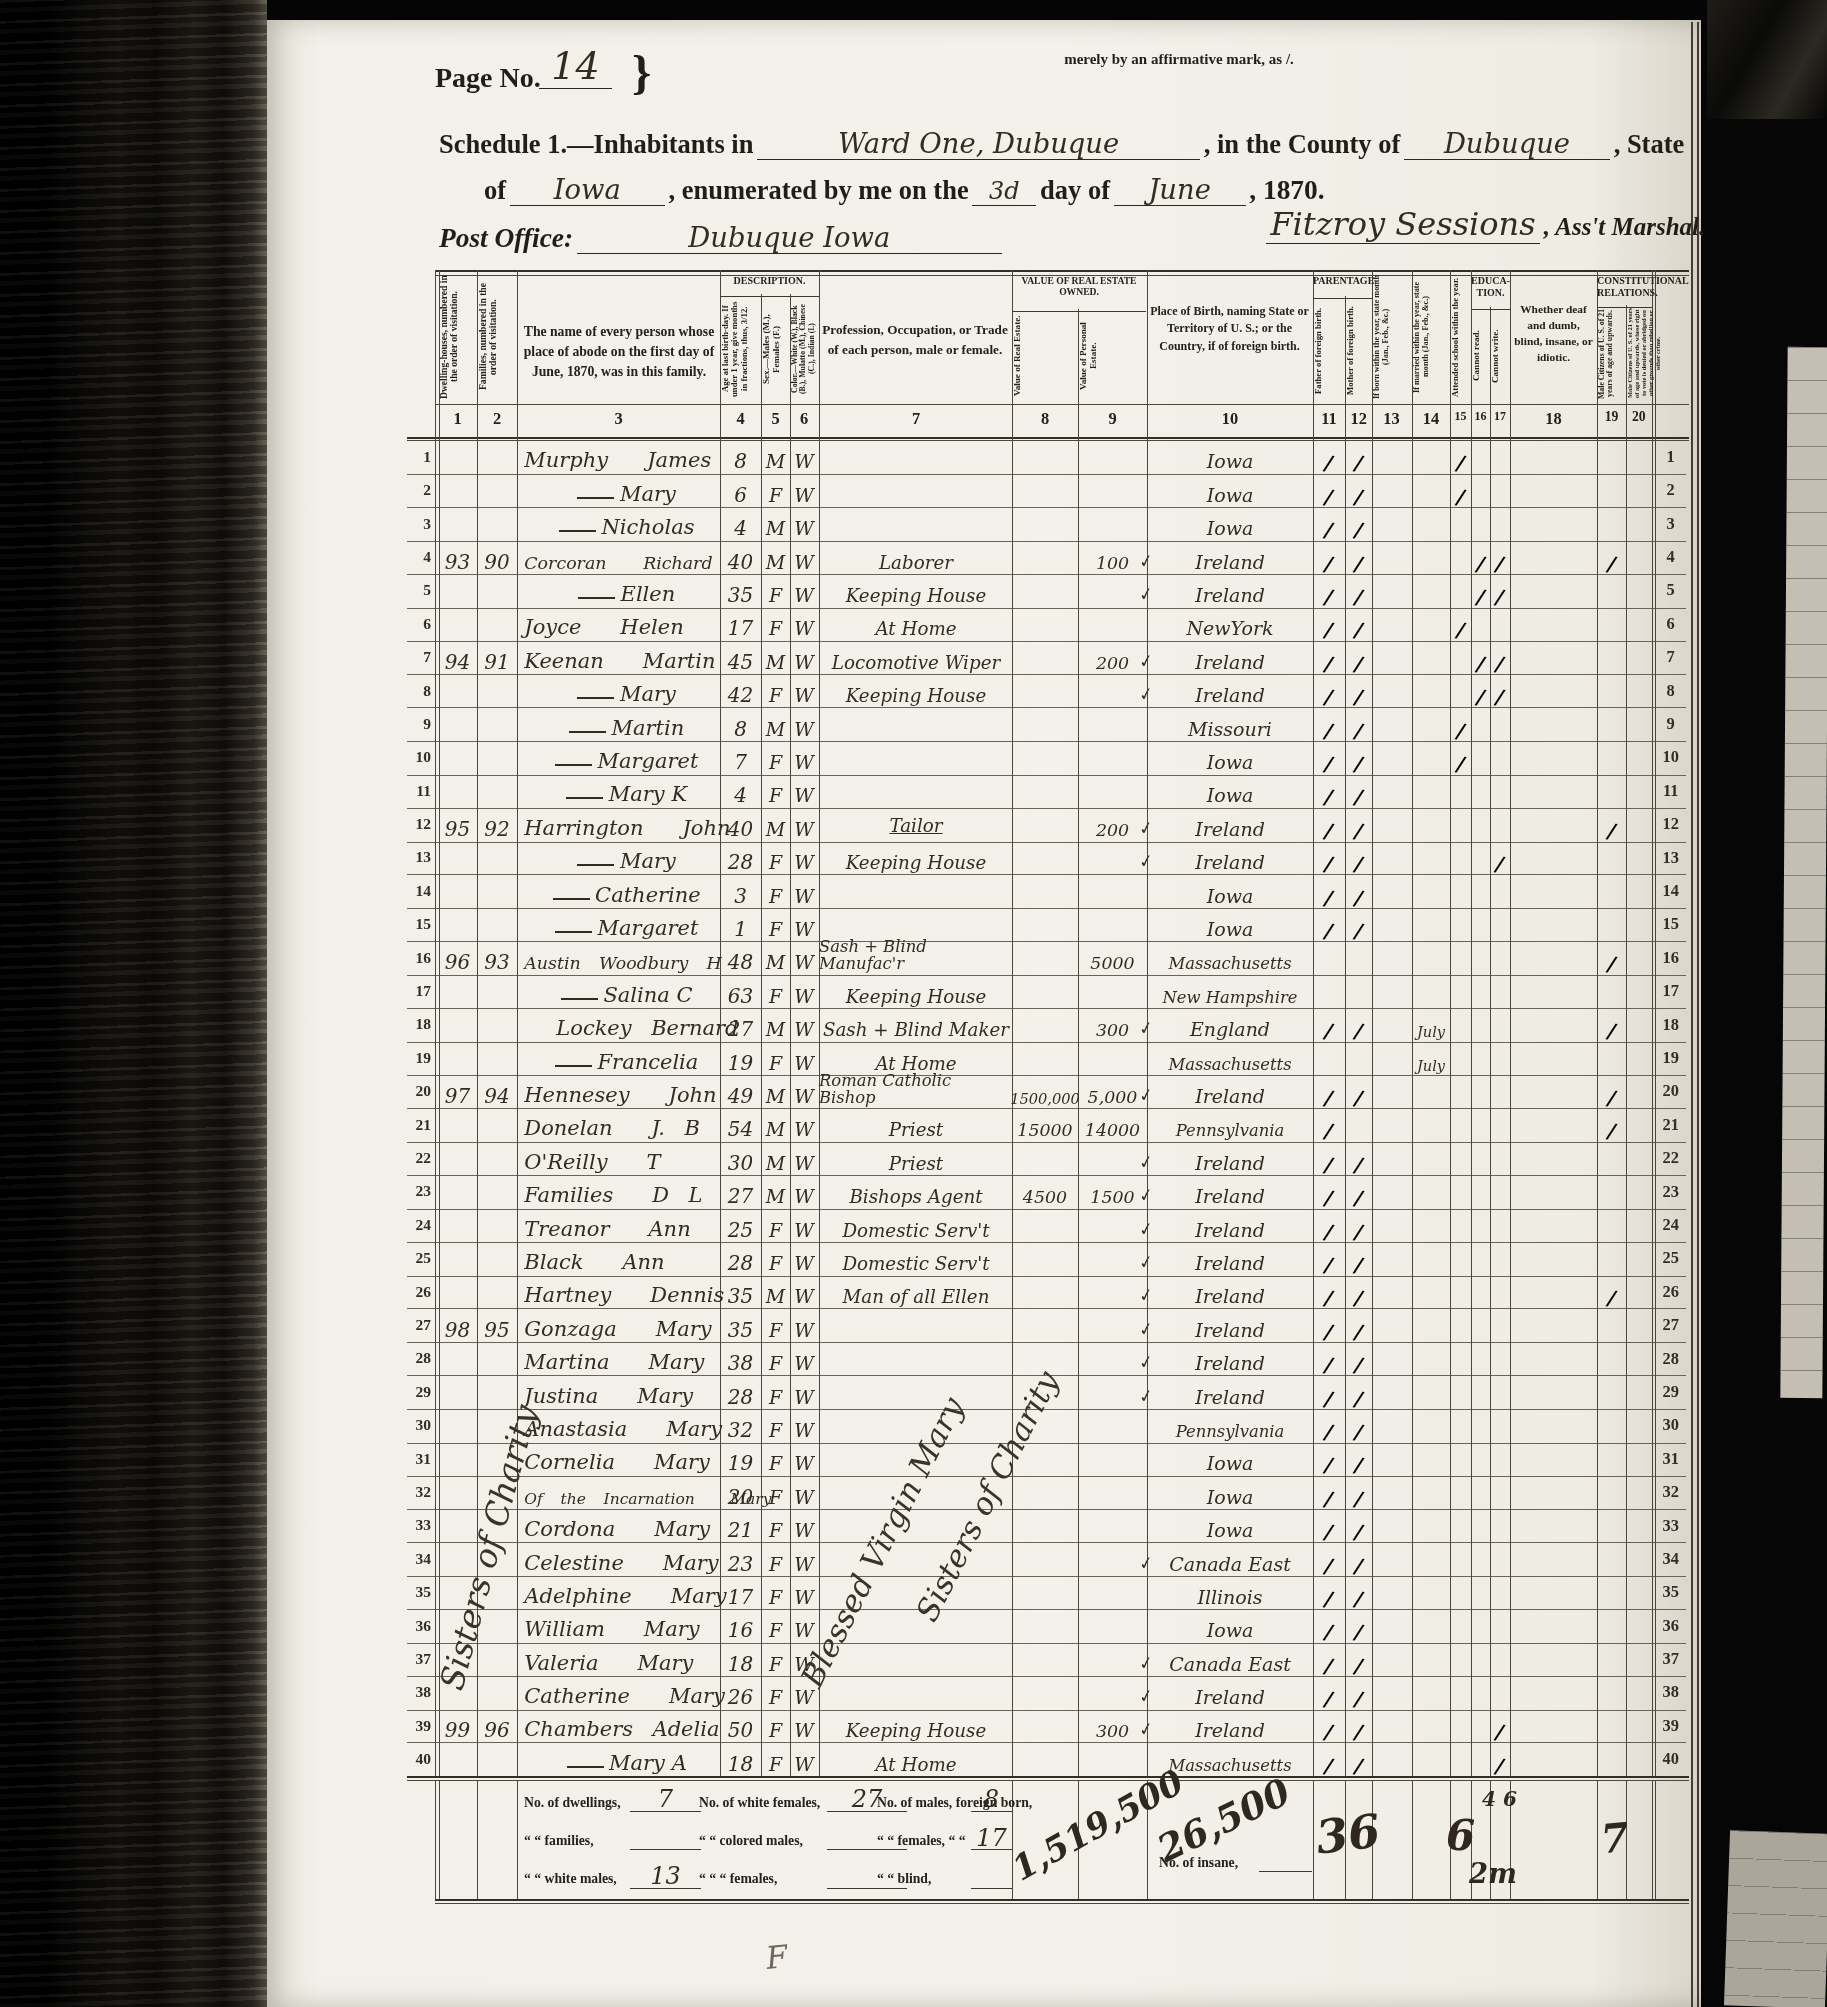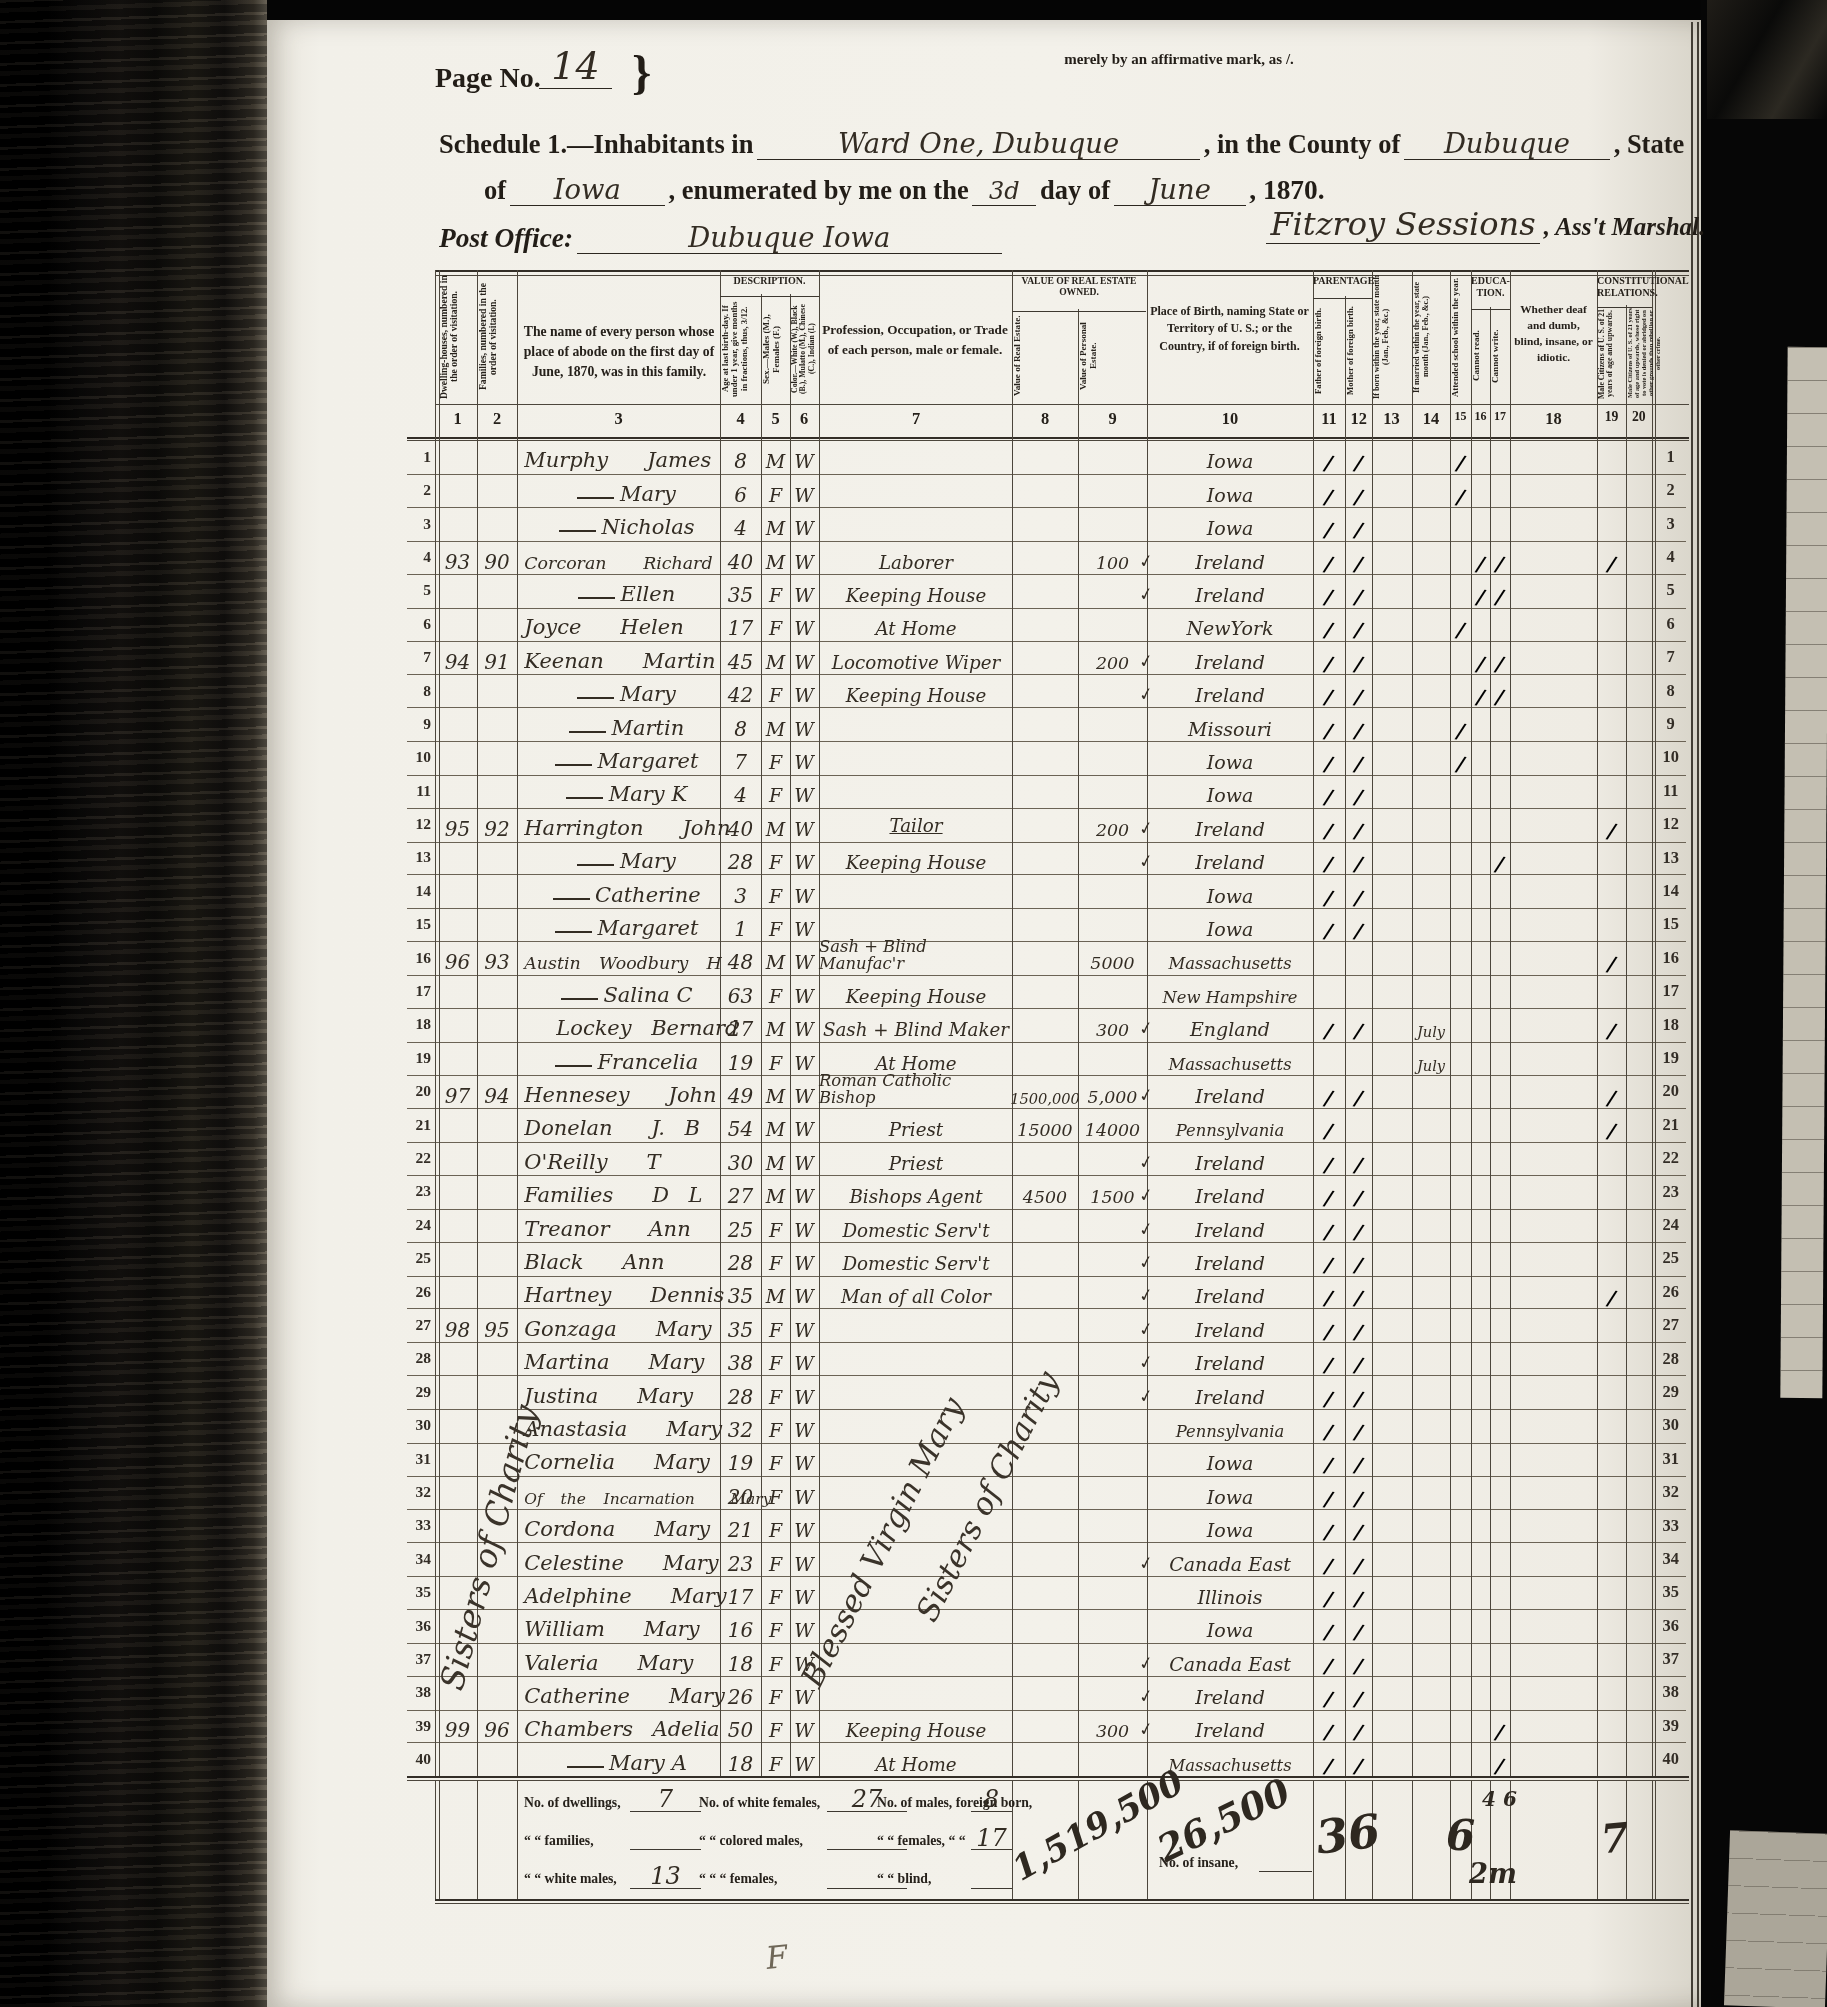--- a/index.html
+++ b/index.html
@@ -1010,21 +1010,21 @@
       <div class="cell" style="left: 720px; top: 1275px; width: 41px; height: 33px;">
         <span class="hw" style="font-size: 20px; padding-bottom: 1.8px;">35</span>
       </div>
       <div class="cell" style="left: 761px; top: 1275px; width: 29px; height: 33px;">
         <span class="hw" style="font-size: 19px; padding-bottom: 1.8px;">M</span>
       </div>
       <div class="cell" style="left: 790px; top: 1275px; width: 28px; height: 33px;">
         <span class="hw" style="font-size: 19px; padding-bottom: 1.8px;">W</span>
       </div>
       <div class="cell" style="left: 819px; top: 1275px; width: 194px; height: 33px;">
-        <span class="hw" style="font-size: 18.3px; padding-bottom: 1.8px;">Man of all Color</span>
+        <span class="hw" style="font-size: 18.3px; padding-bottom: 1.8px;">Man of all Ellen</span>
       </div>
       <div class="cell" style="left: 1078px; top: 1275px; width: 69px; height: 33px;">
         <span class="chk">✓</span>
       </div>
       <div class="cell" style="left: 1147px; top: 1275px; width: 166px; height: 33px;">
         <span class="hw" style="font-size: 19px; padding-bottom: 1.8px;">Ireland</span>
       </div>
       <div class="cell" style="left: 1313px; top: 1275px; width: 32px; height: 33px; padding-bottom: 2.7px;">
         <span class="tick">/</span>
       </div>

